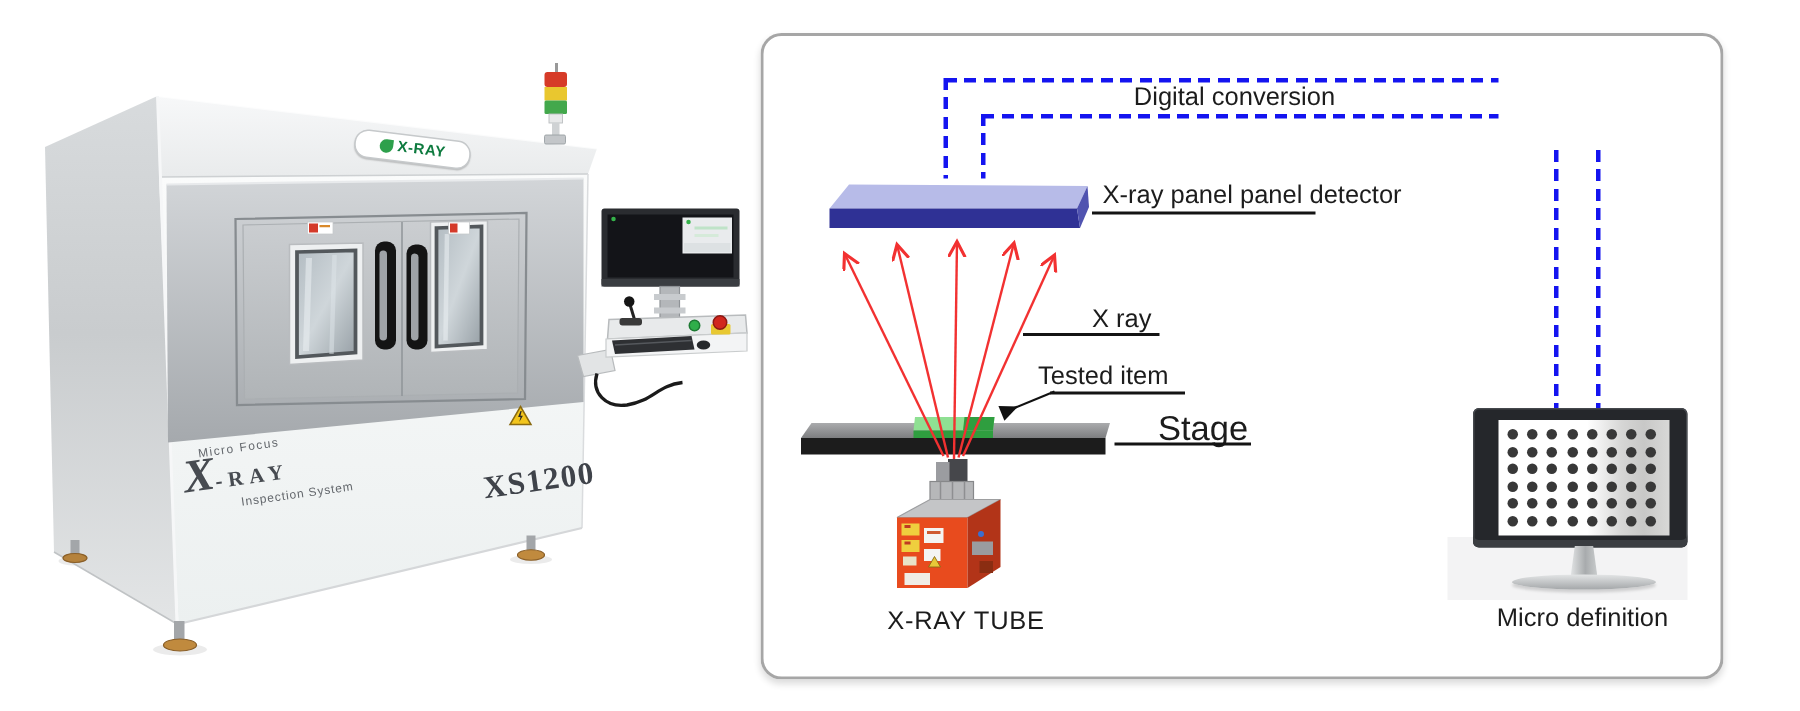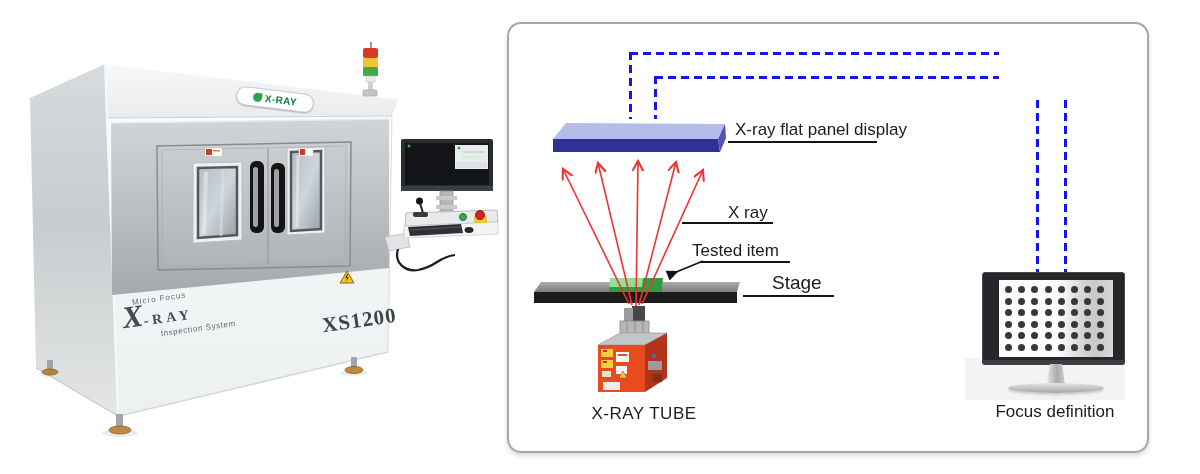--- a/index.html
+++ b/index.html
@@ -323,26 +323,27 @@
         <polygon points="112,356 116,349 120,356" fill="#e8c838" stroke="#8a6a14" stroke-width="0.6"></polygon>
         <rect x="96" y="360" width="17" height="8" fill="#f0ede6"></rect>
         <circle cx="147" cy="334" r="2" fill="#3a6ed0"></circle>
         <rect x="141" y="339" width="14" height="9" fill="#9a9b9f"></rect>
         <rect x="146" y="352" width="9" height="8" fill="#8a2d12"></rect>
       </g>
 
       <line x1="196" y1="239" x2="162" y2="253" stroke="#111" stroke-width="1.5" marker-end="url(#mBlk)"></line>
     </svg>
 
-    <div class="dlabel" style="left:228px;top:98px;">X-ray flat panel display</div>
+    <div class="dlabel center" style="left:231px;top:33px;width:170px;">Digital conversion</div>
+    <div class="dlabel" style="left:228px;top:98px;">X-ray panel panel detector</div>
     <div class="uline" style="left:221px;top:119px;width:149px;"></div>
     <div class="dlabel" style="left:221px;top:181px;">X ray</div>
     <div class="uline" style="left:175px;top:200px;width:91px;"></div>
     <div class="dlabel" style="left:185px;top:219px;">Tested item</div>
     <div class="uline" style="left:193px;top:239px;width:90px;"></div>
-    <div class="dlabel" style="left:265px;top:250px;font-size:19px;">Stage</div>
+    <div class="dlabel" style="left:265px;top:250px;font-size:23px;">Stage</div>
     <div class="uline" style="left:236px;top:273px;width:91px;"></div>
     <div class="dlabel center" style="left:57px;top:382px;width:160px;letter-spacing:.5px;">X-RAY TUBE</div>
     <div class="dlabel center" style="left:468px;top:379px;width:160px;line-height:21px;">
-      <div>Focus definition</div>
+      <div>Micro definition</div>
     </div>
   </div>
 </div>
 
 </body></html>

